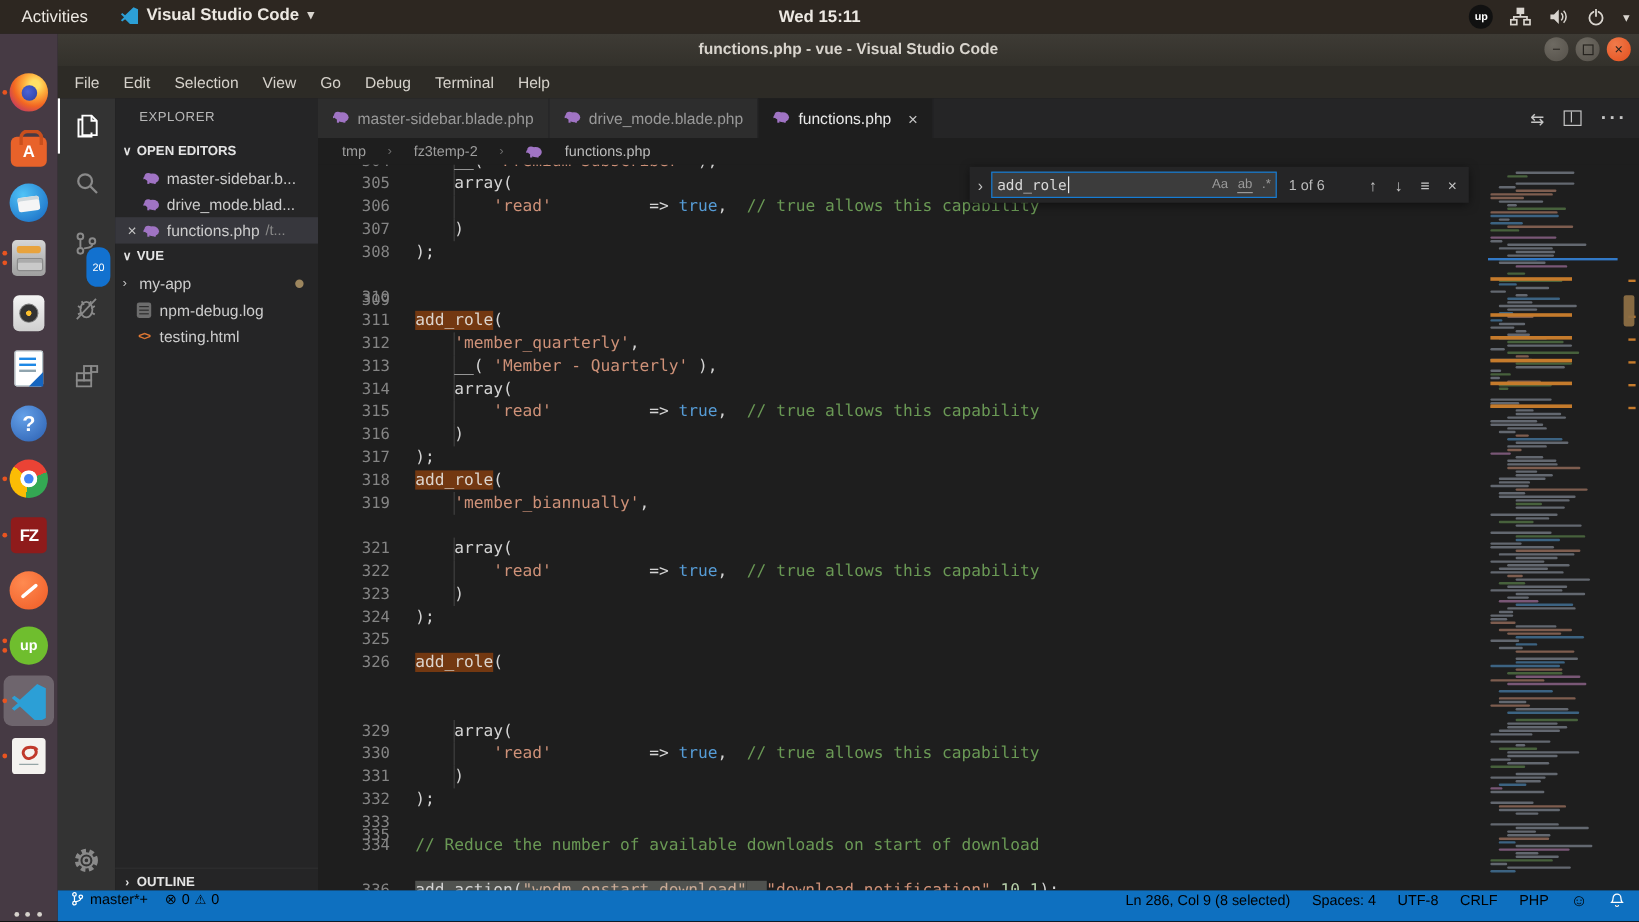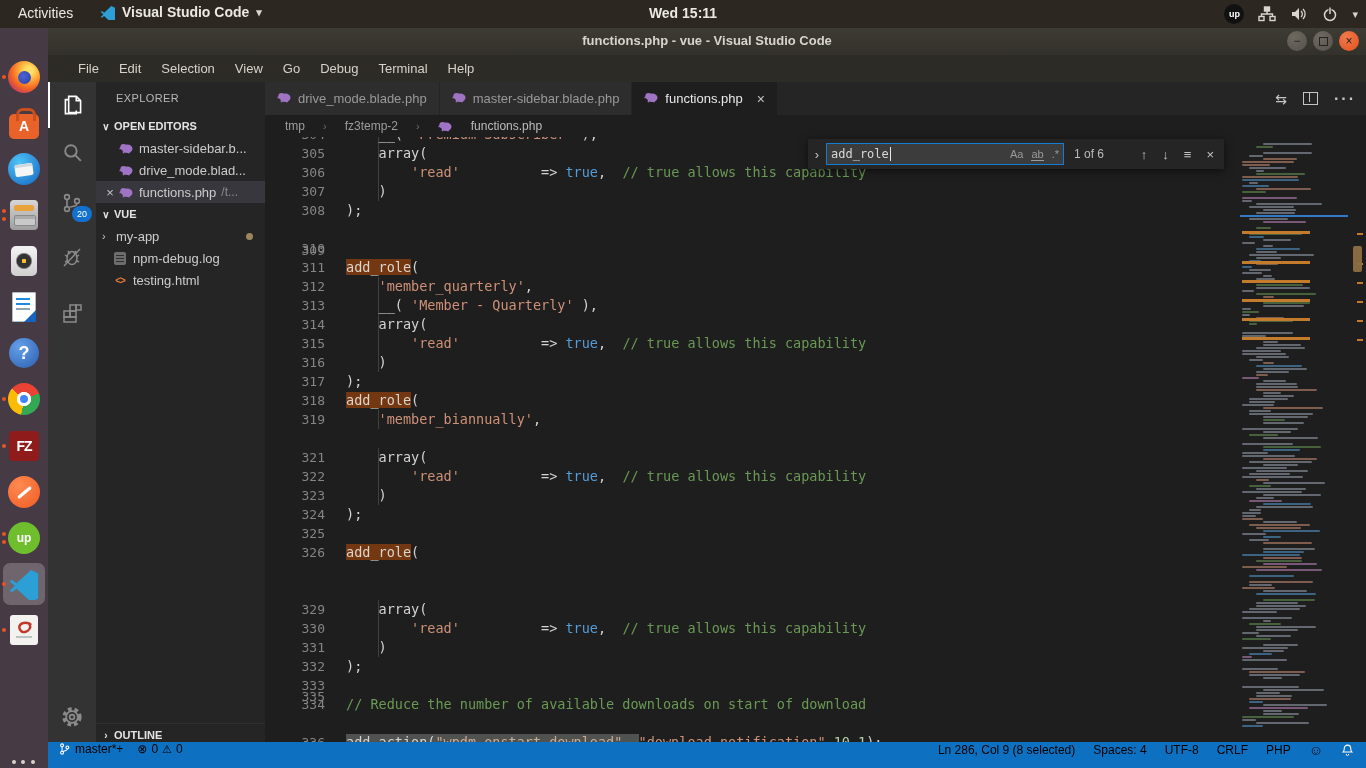--- a/index.html
+++ b/index.html
@@ -51,28 +51,28 @@
   .showapps i{width:4px;height:4px;border-radius:50%;background:#d6d2cc;}
 
   
   .vsw{position:absolute;left:48px;top:28px;width:1318px;height:740px;background:#1e1e1e;}
   .titlebar{position:absolute;left:0;top:0;width:100%;height:27px;background:linear-gradient(#3e3b35,#33312b);color:#d8d4cd;font-size:13px;}
   .titlebar .title{position:absolute;left:0;right:0;top:5px;text-align:center;font-weight:bold;}
   .winctl{position:absolute;right:7px;top:3px;display:flex;gap:6px;}
   .wbtn{width:20px;height:20px;border-radius:50%;background:radial-gradient(circle at 35% 30%,#6e6a62,#55514a);color:#26231f;font-size:12px;display:flex;align-items:center;justify-content:center;line-height:1;}
   .wbtn.close{background:radial-gradient(circle at 35% 30%,#f07a4a,#e4501e);}
   .wbtn .sq{width:7px;height:7px;border:1px solid #26231f;}
-  .menubar{position:absolute;left:0;top:27px;width:100%;height:27px;background:#2d2b26;display:flex;align-items:center;padding-left:20px;box-sizing:border-box;}
+  .menubar{position:absolute;left:0;top:27px;width:100%;height:27px;background:#2d2b26;display:flex;align-items:center;padding-left:4px;box-sizing:border-box;}
   .menu-item{color:#d6d2cb;font-size:13px;padding:4px 10px;}
 
   
   .actbar{position:absolute;left:0;top:54px;width:48px;height:660px;background:#333333;}
   .actslot{position:absolute;left:0;width:48px;height:46px;display:flex;align-items:center;justify-content:center;}
   .actslot.on{border-left:2px solid #fff;box-sizing:border-box;}
-  .badge{position:absolute;left:24px;top:26px;min-width:16px;height:16px;border-radius:9px;background:#1271cf;color:#fff;font-size:9px;display:flex;align-items:center;justify-content:center;padding:0 2px;}
+  .badge{position:absolute;left:24px;top:26px;min-width:16px;height:33px;border-radius:9px;background:#1271cf;color:#fff;font-size:9px;display:flex;align-items:center;justify-content:center;padding:0 2px;}
 
   
   .sidebar{position:absolute;left:48px;top:54px;width:169px;height:660px;background:#252526;color:#cccccc;font-size:13px;}
   .sb-title{position:absolute;left:20px;top:10px;font-size:11px;color:#b8b8b8;letter-spacing:.4px;}
   .sb-head{position:absolute;left:0;width:169px;height:22px;font-size:11px;font-weight:bold;color:#e4e4e4;display:flex;align-items:center;}
   .sb-head .hchev{width:16px;text-align:center;margin-left:2px;font-size:10px;}
   .sb-row{position:absolute;left:0;width:169px;height:22px;display:flex;align-items:center;white-space:nowrap;overflow:hidden;}
   .sb-row.sel{background:#37373d;}
   .sb-row .closex{width:16px;text-align:center;color:#c5c5c5;margin-left:6px;}
   .sb-row .fic{width:16px;height:16px;margin-right:5px;flex:0 0 auto;display:flex;align-items:center;justify-content:center;}
@@ -427,33 +427,33 @@
           <div class="tab">
             <span><svg width="15" height="12" viewBox="0 0 20 14">
                 <g fill="#a074c4">
                   <ellipse cx="11" cy="8" rx="7" ry="5.6"></ellipse>
                   <circle cx="6" cy="6" r="4.2"></circle>
                   <path d="M2.5 5.5c-1.6.4-2.3 2.2-1.6 3.6l1.8-.7z"></path>
                   <rect x="5" y="11" width="2.4" height="3"></rect>
                   <rect x="12" y="11" width="2.4" height="3"></rect>
                 </g>
               </svg></span>
-            <span class="tab-label">drive_mode.blade.php</span>
+            <span class="tab-label">master-sidebar.blade.php</span>
           </div>
           <div class="tab">
             <span><svg width="15" height="12" viewBox="0 0 20 14">
                 <g fill="#a074c4">
                   <ellipse cx="11" cy="8" rx="7" ry="5.6"></ellipse>
                   <circle cx="6" cy="6" r="4.2"></circle>
                   <path d="M2.5 5.5c-1.6.4-2.3 2.2-1.6 3.6l1.8-.7z"></path>
                   <rect x="5" y="11" width="2.4" height="3"></rect>
                   <rect x="12" y="11" width="2.4" height="3"></rect>
                 </g>
               </svg></span>
-            <span class="tab-label">master-sidebar.blade.php</span>
+            <span class="tab-label">drive_mode.blade.php</span>
           </div>
           <div class="tab active">
             <span><svg width="15" height="12" viewBox="0 0 20 14">
                 <g fill="#a074c4">
                   <ellipse cx="11" cy="8" rx="7" ry="5.6"></ellipse>
                   <circle cx="6" cy="6" r="4.2"></circle>
                   <path d="M2.5 5.5c-1.6.4-2.3 2.2-1.6 3.6l1.8-.7z"></path>
                   <rect x="5" y="11" width="2.4" height="3"></rect>
                   <rect x="12" y="11" width="2.4" height="3"></rect>
                 </g>

